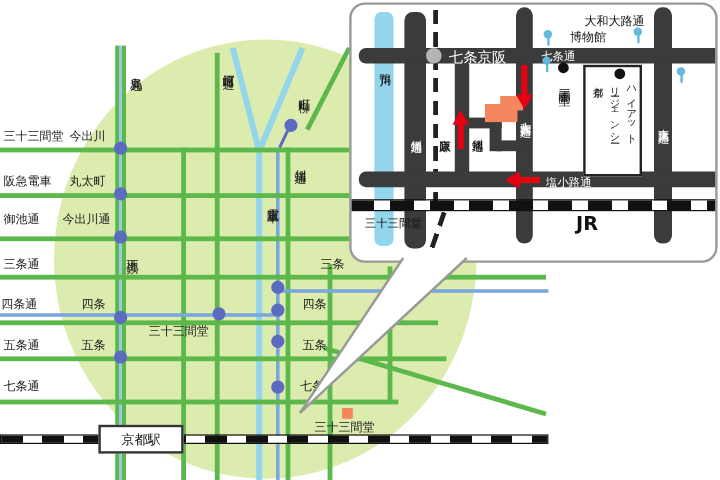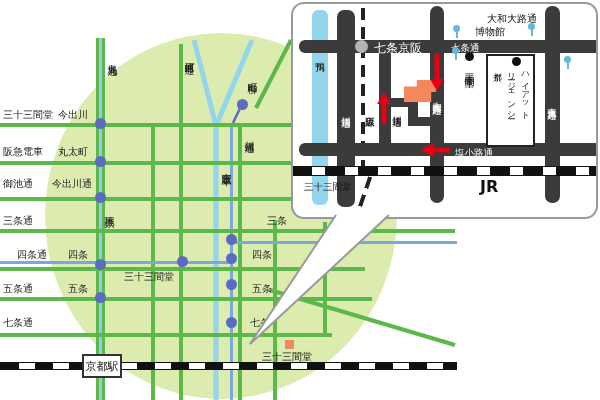--- a/index.html
+++ b/index.html
@@ -14,21 +14,21 @@
   .v-road{width:4px;background:var(--road-green);}
   .karasuma{left:96px;top:38px;width:9px;height:362px;
     background:linear-gradient(90deg,var(--road-green) 0 3px,var(--subway-blue) 3px 6px,var(--road-green) 6px 9px);}
   .blue-h{height:3px;background:var(--rail-blue);}
   .blue-v{width:3px;background:var(--rail-blue);}
   .dot{width:11px;height:11px;border-radius:50%;background:var(--station-dot);}
   .hlabel{font-size:10px;color:#1a1a1a;white-space:nowrap;line-height:12px;}
   .vlabel{font-size:10px;color:#1a1a1a;writing-mode:vertical-rl;letter-spacing:1px;line-height:12px;}
   .jr-main{left:0;top:362px;width:457px;height:8px;border:1px solid #111;
     background:repeating-linear-gradient(90deg,#111 0 18px,#fff 18px 34px);}
-  .kyoto-box{left:82px;top:354px;width:40px;height:24px;background:#fff;border:2px solid #333;
+  .kyoto-box{left:82px;top:354px;width:71px;height:24px;background:#fff;border:2px solid #333;
     font-size:11px;color:#111;display:flex;align-items:center;justify-content:center;white-space:nowrap;}
   .orange-sq{width:9px;height:9px;background:var(--hospital-orange);}
 
   
   .bubble{left:291px;top:2px;width:307px;height:217px;background:#fff;border:2px solid #999;
     border-radius:13px;overflow:hidden;}
   .bubble *{position:absolute;box-sizing:border-box;}
   .iriver{left:19px;top:6px;width:16px;height:195px;background:var(--river-blue);border-radius:6px;}
   .iroad{background:var(--inset-road);}
   .iroad.v{border-radius:7px;}
@@ -97,21 +97,21 @@
   <div class="dot" style="left:226px;top:234px;"></div>
   <div class="dot" style="left:226px;top:253px;"></div>
   <div class="dot" style="left:226px;top:279px;"></div>
   <div class="dot" style="left:226px;top:317px;"></div>
   <div class="dot" style="left:325px;top:235px;"></div>
 
   <div class="hlabel" style="left:3px;top:109px;">三十三間堂</div>
   <div class="hlabel" style="left:3px;top:146px;">阪急電車</div>
   <div class="hlabel" style="left:3px;top:178px;">御池通</div>
   <div class="hlabel" style="left:3px;top:215px;">三条通</div>
-  <div class="hlabel" style="left:17px;top:249px;">四条通</div>
+  <div class="hlabel" style="left:1px;top:249px;">四条通</div>
   <div class="hlabel" style="left:3px;top:283px;">五条通</div>
   <div class="hlabel" style="left:3px;top:317px;">七条通</div>
 
   <div class="hlabel" style="left:58px;top:109px;">今出川</div>
   <div class="hlabel" style="left:58px;top:146px;">丸太町</div>
   <div class="hlabel" style="left:52px;top:178px;">今出川通</div>
   <div class="hlabel" style="left:68px;top:249px;">四条</div>
   <div class="hlabel" style="left:68px;top:283px;">五条</div>
 
   <div class="hlabel" style="left:267px;top:215px;">三条</div>

